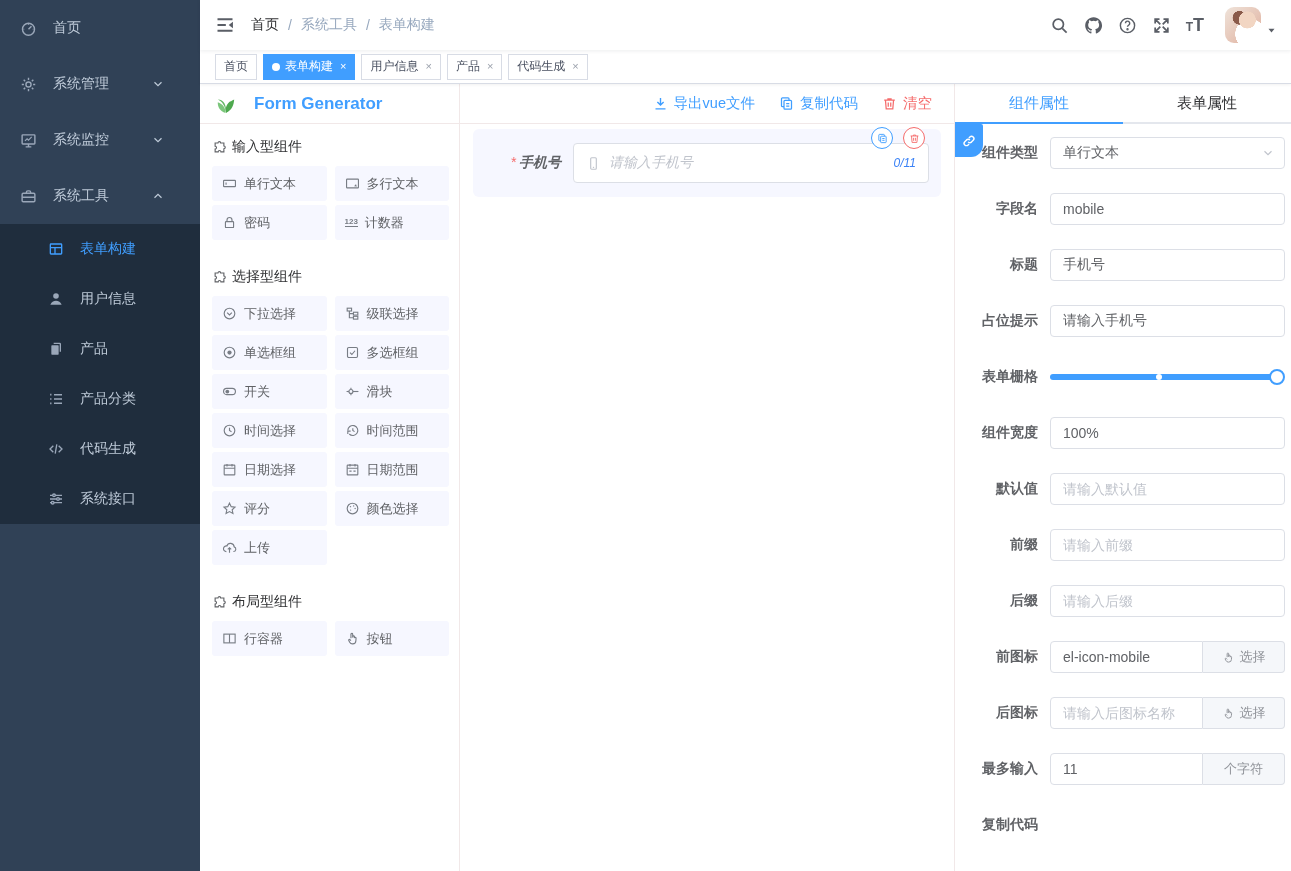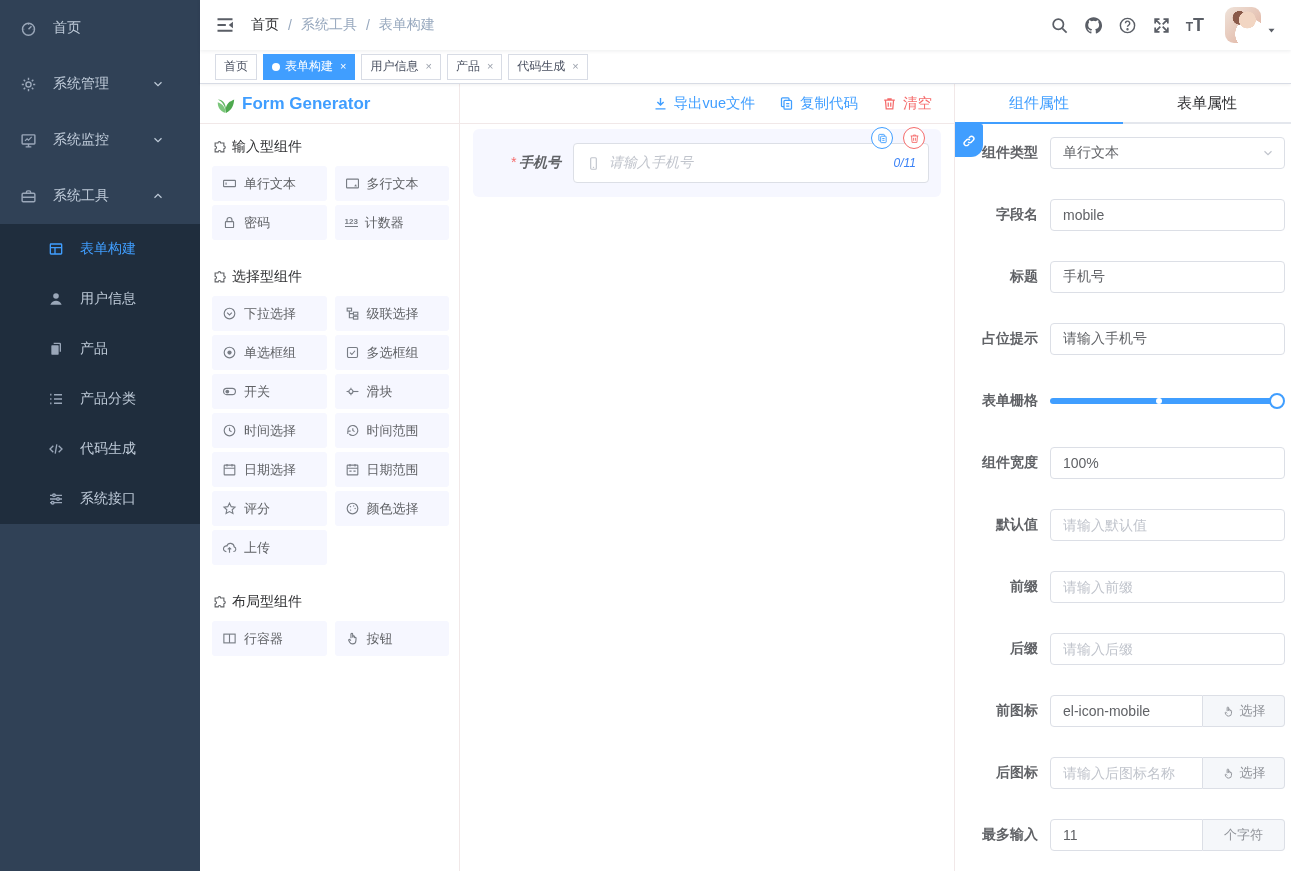--- a/index.html
+++ b/index.html
@@ -53,21 +53,21 @@
   .tag.active .dot { display:inline-block; }
   .tag.active .close { color:#fff; }
 
   
   .workspace { flex:1; display:flex; min-height:0; }
 
   
   .left-panel { width:260px; flex:none; border-right:1px solid #f1e8e8; display:flex; flex-direction:column; background:#fff; }
   .panel-header { height:40px; flex:none; border-bottom:1px solid #f1e8e8; display:flex; align-items:center; padding:0 14px; }
   .logo-ic { width:24px; height:24px; }
-  .brand { color:#409eff; font-weight:700; font-size:17px; margin-left:4px; white-space:nowrap; }
+  .brand { color:#409eff; font-weight:700; font-size:17px; margin-left:16px; white-space:nowrap; }
   .components { flex:1; overflow:hidden; padding:14px 10px 0 12px; }
   .group-title { display:flex; align-items:center; gap:5px; font-size:14px; color:#303133; margin:0 0 10px; }
   .group-title .ic { width:15px; height:15px; color:#606266; }
   .group-title.gap { margin-top:28px; }
   .comp-grid { display:grid; grid-template-columns:1fr 1fr; gap:4px 8px; }
   .comp-item { height:35px; background:#f6f7ff; border-radius:3px; display:flex; align-items:center; padding:0 10px; font-size:13px; color:#606266; cursor:move; }
   .comp-item .ic { width:15px; height:15px; margin-right:7px; color:#787d85; }
   .num-ic { font-size:8px; font-weight:700; color:#787d85; border-bottom:1px solid #787d85; line-height:1.1; margin-right:7px; letter-spacing:0; }
 
   
@@ -92,21 +92,21 @@
   .act.del { border-color:#f56c6c; color:#f56c6c; }
 
   
   .right-panel { width:337px; flex:none; border-left:1px solid #f1e8e8; background:#fff; position:relative; display:flex; flex-direction:column; }
   .prop-tabs { height:40px; flex:none; display:flex; border-bottom:2px solid #e4e7ed; }
   .prop-tab { flex:1; display:flex; align-items:center; justify-content:center; font-size:15px; color:#303133; cursor:pointer; border-bottom:2px solid transparent; margin-bottom:-2px; }
   .prop-tab.active { color:#409eff; border-bottom-color:#409eff; }
   .link-tag { position:absolute; left:0; top:40px; width:28px; height:33px; background:#409eff; color:#fff; border-radius:0 2px 12px 0; display:flex; align-items:center; justify-content:center; cursor:pointer; z-index:2; }
   .link-tag .ic { width:14px; height:14px; }
   .prop-body { flex:1; overflow:hidden; padding:13px 6px 0 0; }
-  .prop-row { display:flex; align-items:center; height:32px; margin-bottom:30px; }
+  .prop-row { display:flex; align-items:center; height:32px; margin-bottom:24px; }
   .prop-label { width:95px; flex:none; text-align:right; padding-right:12px; font-size:14px; font-weight:700; color:#606266; white-space:nowrap; }
   .prop-control { flex:1; min-width:0; position:relative; }
   .el-input { width:100%; height:32px; border:1px solid #dcdfe6; border-radius:4px; padding:4px 12px; font-size:14px; color:#606266; font-family:inherit; background:#fff; outline:none; }
   .el-input::placeholder { color:#c0c4cc; }
   .select-box { height:32px; border:1px solid #dcdfe6; border-radius:4px; display:flex; align-items:center; padding:0 10px 0 12px; cursor:pointer; background:#fff; }
   .select-box .val { flex:1; font-size:14px; color:#606266; }
   .select-box .chev { width:12px; height:12px; color:#c0c4cc; }
   .input-group { display:flex; }
   .input-group .el-input { border-radius:4px 0 0 4px; min-width:0; }
   .append { flex:none; width:82px; border:1px solid #dcdfe6; border-left:none; border-radius:0 4px 4px 0; background:#f5f7fa; color:#909399; font-size:13px; display:flex; align-items:center; justify-content:center; gap:5px; cursor:pointer; }

